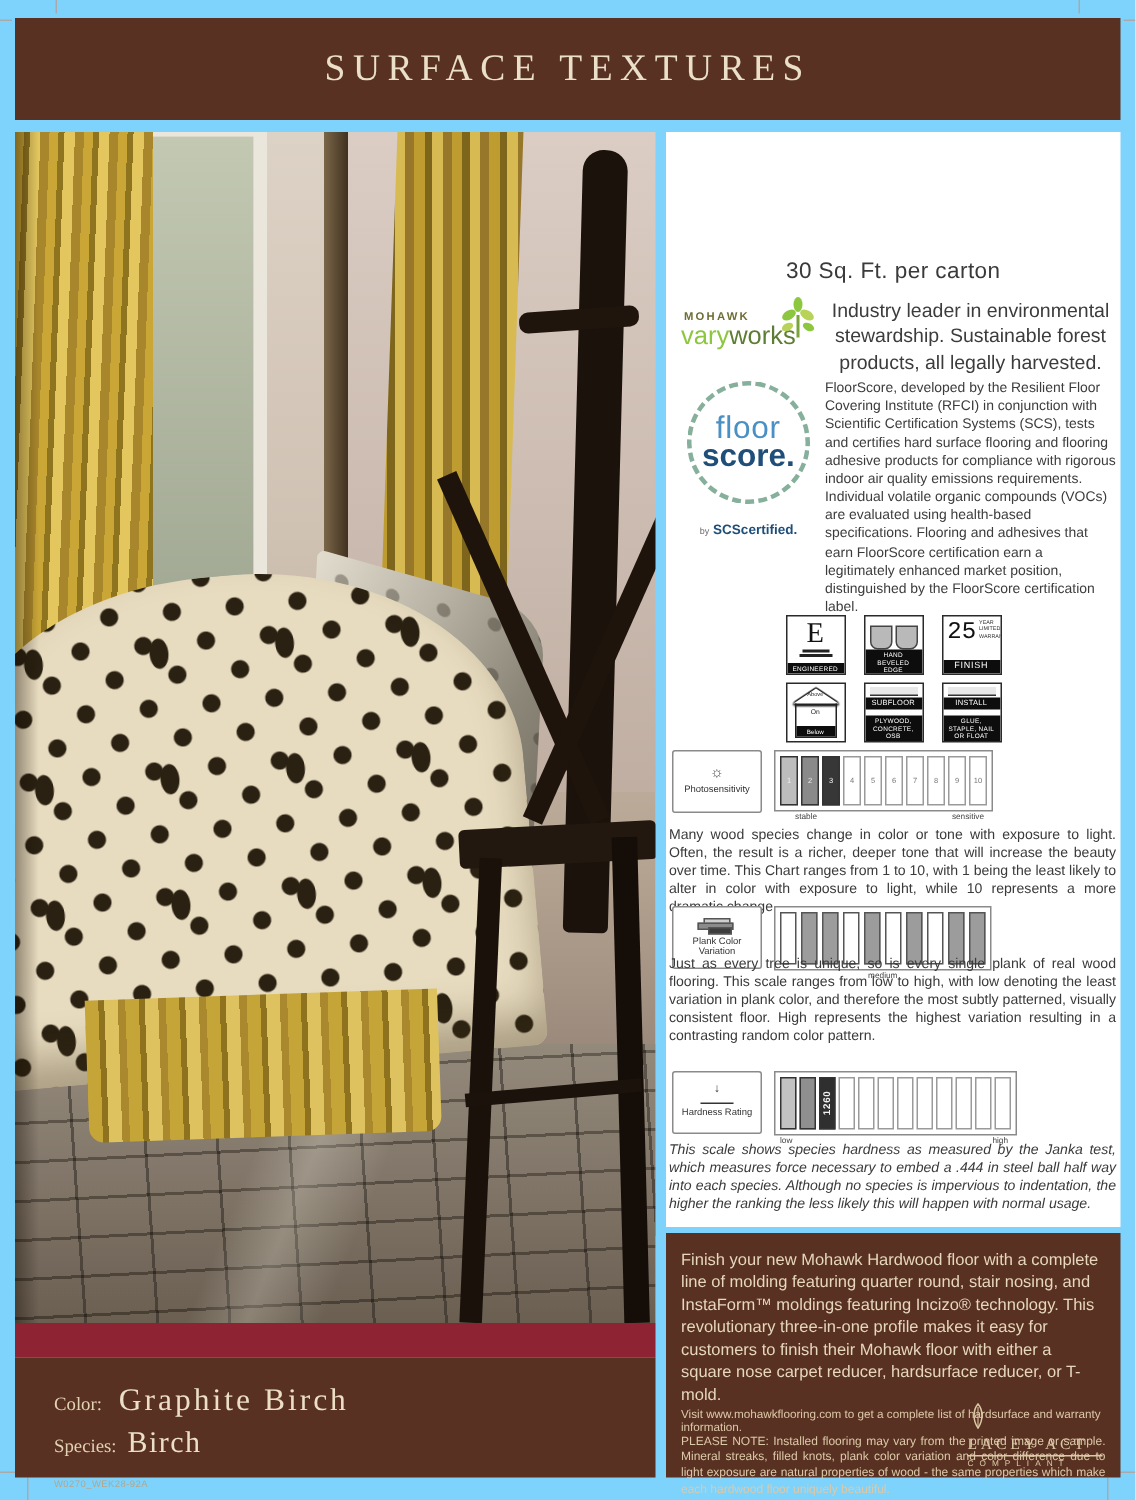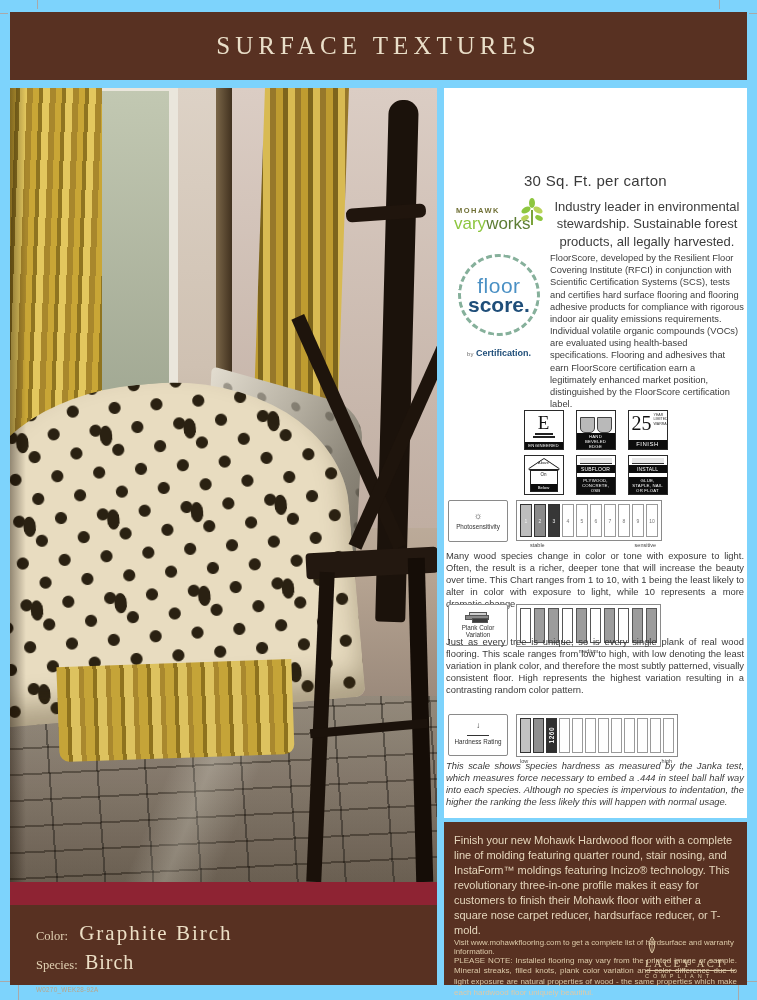--- a/index.html
+++ b/index.html
@@ -98,21 +98,21 @@
   .icons-row2{top:367px;}
   .fi{width:40px;height:40px;border:1.5px solid #2a2a2a;background:#fff;display:flex;
       flex-direction:column;overflow:hidden;box-sizing:border-box;position:relative;}
   .fi-bar{background:#0d0d0d;color:#fff;font-size:4.3px;line-height:1.2;text-align:center;
       padding:1px 2px;letter-spacing:.2px;margin-top:auto;}
   .fi-e{font-family:"Liberation Serif",serif;font-size:19px;text-align:center;line-height:1;margin-top:2px;color:#111;}
   .fi-core{width:18px;height:2px;background:#222;margin:1px auto 0;}
   .fi-planks{display:flex;gap:2px;justify-content:center;margin-top:6px;}
   .fi-plank{width:13px;height:14px;background:#b9b9b9;border:1px solid #444;border-radius:0 0 5px 5px;}
   .fi-25{display:flex;margin:2px 2px 0 3px;align-items:flex-start;}
-  .fi-25 .num{font-family:Liberation Serif, serif;font-size:20px;line-height:1;color:#111;}
+  .fi-25 .num{font-family:Liberation Mono, monospace;font-size:16px;line-height:1;color:#111;}
   .fi-25 .side{font-size:3.6px;color:#333;margin-left:2px;line-height:1.25;text-align:left;}
   .fi-finish{font-size:6px;letter-spacing:.5px;}
   .house{position:absolute;left:5px;top:3px;width:28px;height:33px;}
   .roof{width:0;height:0;border-left:15px solid transparent;border-right:15px solid transparent;
         border-bottom:10px solid #fff;position:absolute;top:0;left:-1px;
         filter:drop-shadow(0 -1px 0 #222) drop-shadow(1px 1px 0 #222) drop-shadow(-1px 1px 0 #222);}
   .housebody{position:absolute;top:10px;left:0;width:26px;height:22px;border:1px solid #222;border-top:none;
         display:flex;flex-direction:column;align-items:center;}
   .grade-above{position:absolute;top:2px;left:0;width:28px;text-align:center;font-size:3.8px;color:#222;z-index:2;}
   .grade-on{font-size:4.5px;color:#222;margin-top:3px;}
@@ -237,21 +237,21 @@
     </section>
 
     <section class="abs fs-row">
       <div class="fs-logo">
         <div class="fs-circle">
           <div class="fs-inner">
             <span class="fs-floor">floor</span>
             <span class="fs-score">score.</span>
           </div>
         </div>
-        <div class="fs-by"><span class="by">by</span> <span>Certification.</span></div>
+        <div class="fs-by"><span class="by">by</span> <span>SCScertified.</span></div>
       </div>
       <p class="fs-text" style="margin:0;">FloorScore, developed by the Resilient Floor Covering Institute (RFCI) in conjunction with Scientific Certification Systems (SCS), tests and certifies hard surface flooring and flooring adhesive products for compliance with rigorous indoor air quality emissions requirements. Individual volatile organic compounds (VOCs) are evaluated using health-based specifications. Flooring and adhesives that earn FloorScore certification earn a legitimately enhanced market position, distinguished by the FloorScore certification label.</p>
     </section>
 
     <div class="abs icons-row icons-row1">
       <div class="fi">
         <div class="fi-e">E</div>
         <div class="fi-core"></div>
           <div class="fi-core" style="width:22px;"></div>
         <div class="fi-bar">ENGINEERED</div>

